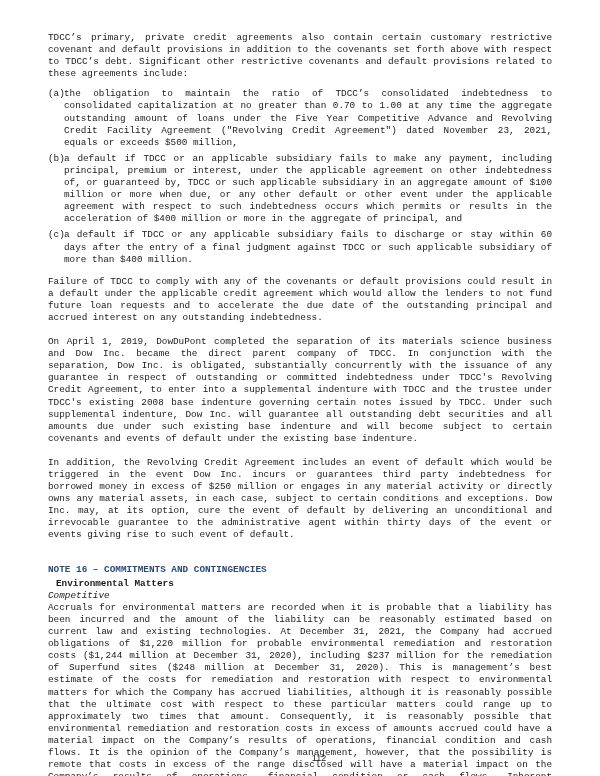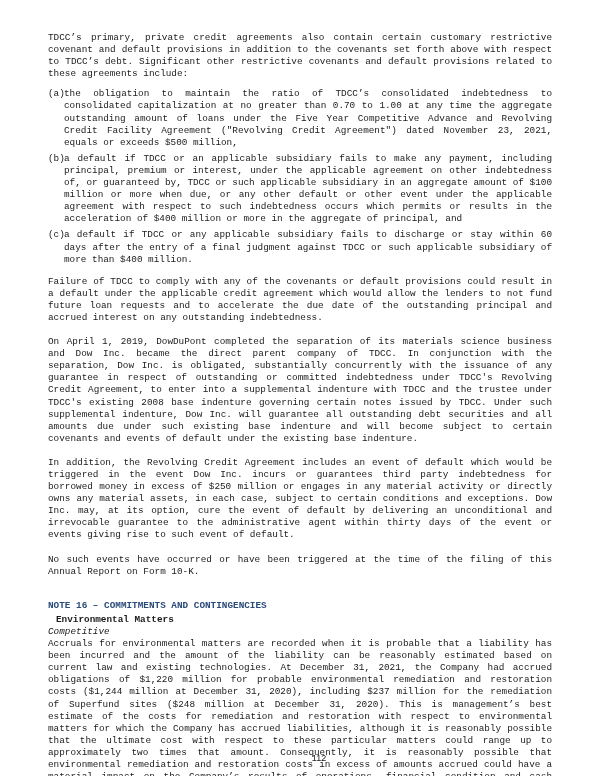--- a/index.html
+++ b/index.html
@@ -37,21 +37,20 @@
     </li>
     <li>
       <span class="lbl">(c)</span>
       <span class="txt">a default if TDCC or any applicable subsidiary fails to discharge or stay within 60 days after the entry of a final judgment against TDCC or such applicable subsidiary of more than $400 million.</span>
     </li>
   </ul>
 
   <p class="para">Failure of TDCC to comply with any of the covenants or default provisions could result in a default under the applicable credit agreement which would allow the lenders to not fund future loan requests and to accelerate the due date of the outstanding principal and accrued interest on any outstanding indebtedness.</p>
   <p class="para">On April 1, 2019, DowDuPont completed the separation of its materials science business and Dow Inc. became the direct parent company of TDCC. In conjunction with the separation, Dow Inc. is obligated, substantially concurrently with the issuance of any guarantee in respect of outstanding or committed indebtedness under TDCC's Revolving Credit Agreement, to enter into a supplemental indenture with TDCC and the trustee under TDCC's existing 2008 base indenture governing certain notes issued by TDCC. Under such supplemental indenture, Dow Inc. will guarantee all outstanding debt securities and all amounts due under such existing base indenture and will become subject to certain covenants and events of default under the existing base indenture.</p>
   <p class="para">In addition, the Revolving Credit Agreement includes an event of default which would be triggered in the event Dow Inc. incurs or guarantees third party indebtedness for borrowed money in excess of $250 million or engages in any material activity or directly owns any material assets, in each case, subject to certain conditions and exceptions. Dow Inc. may, at its option, cure the event of default by delivering an unconditional and irrevocable guarantee to the administrative agent within thirty days of the event or events giving rise to such event of default.</p>
-  <p class="para" style="margin-bottom:0">No such events have occurred or have been triggered at the time of the filing of this Annual Report on Form 10-K.</p>
 
   <div class="note-heading">NOTE 16 – COMMITMENTS AND CONTINGENCIES</div>
   <div class="sub-heading">Environmental Matters</div>
   <div class="italic-heading">Competitive</div>
   <p>Accruals for environmental matters are recorded when it is probable that a liability has been incurred and the amount of the liability can be reasonably estimated based on current law and existing technologies. At December 31, 2021, the Company had accrued obligations of $1,220 million for probable environmental remediation and restoration costs ($1,244 million at December 31, 2020), including $237 million for the remediation of Superfund sites ($248 million at December 31, 2020). This is management’s best estimate of the costs for remediation and restoration with respect to environmental matters for which the Company has accrued liabilities, although it is reasonably possible that the ultimate cost with respect to these particular matters could range up to approximately two times that amount. Consequently, it is reasonably possible that environmental remediation and restoration costs in excess of amounts accrued could have a material impact on the Company’s results of operations, financial condition and cash flows. It is the opinion of the Company’s management, however, that the possibility is remote that costs in excess of the range disclosed will have a material impact on the Company’s results of operations, financial condition or cash flows. Inherent uncertainties exist in these estimates primarily due to unknown conditions, changing governmental regulations and legal standards regarding liability, and emerging remediation technologies for handling site remediation and restoration. As new or additional information becomes available and/or certain spending trends become known, management will evaluate such information in determination of the current estimate of the environmental liability.</p>
 </div>
 
 <div class="page-number">112</div>
 
 </body></html>

